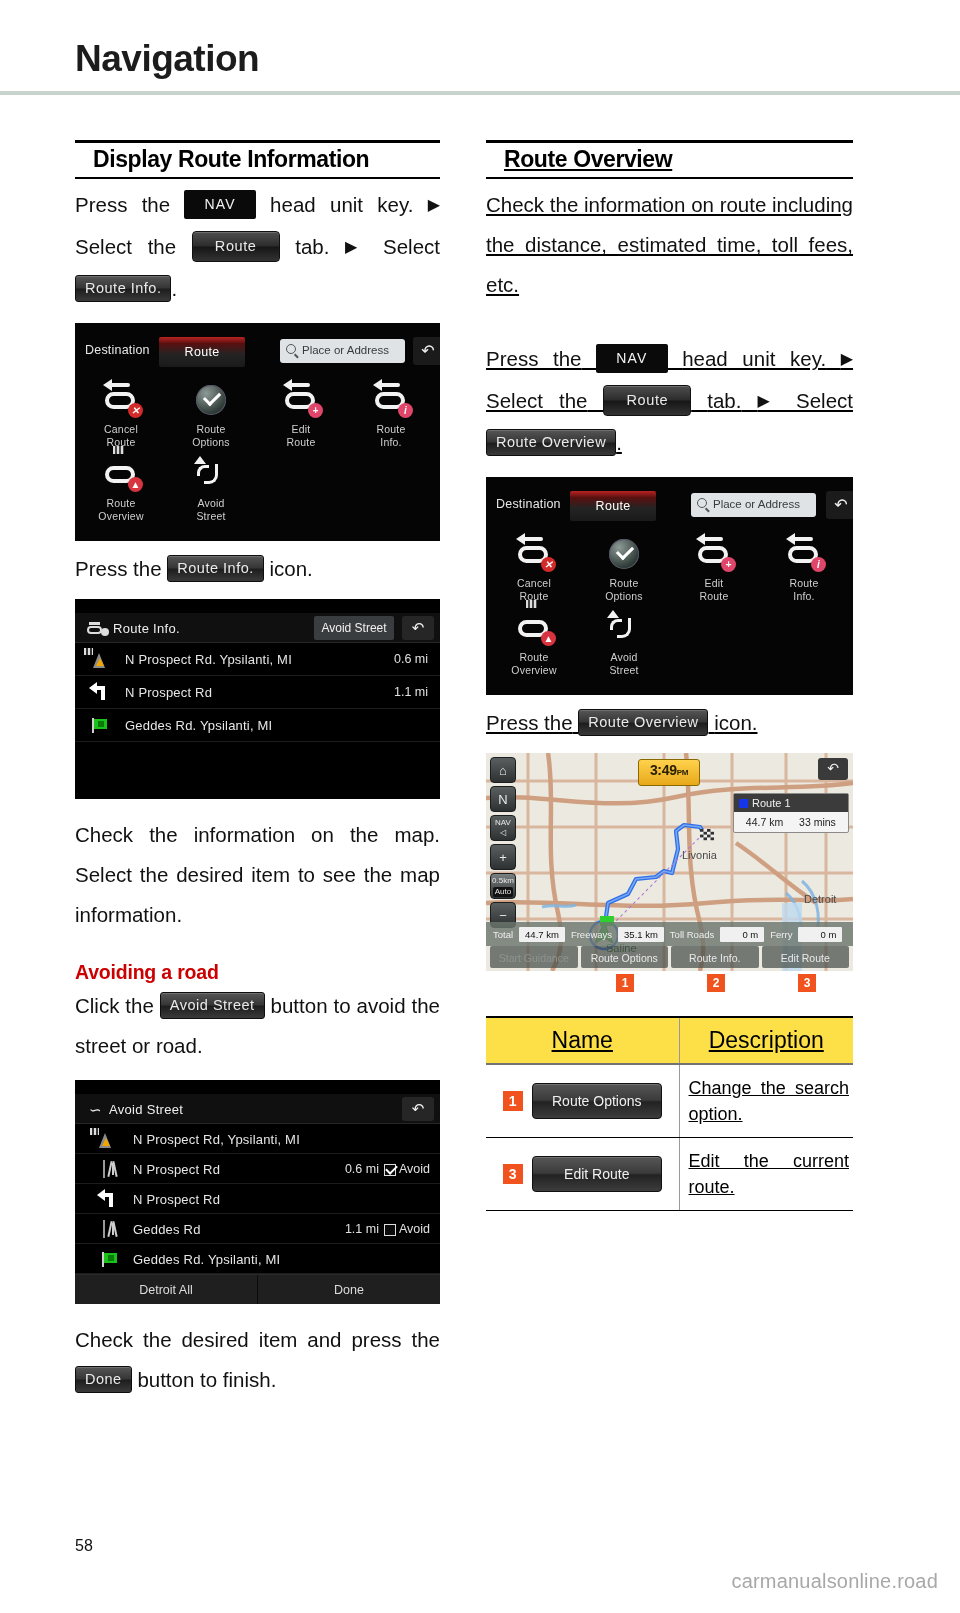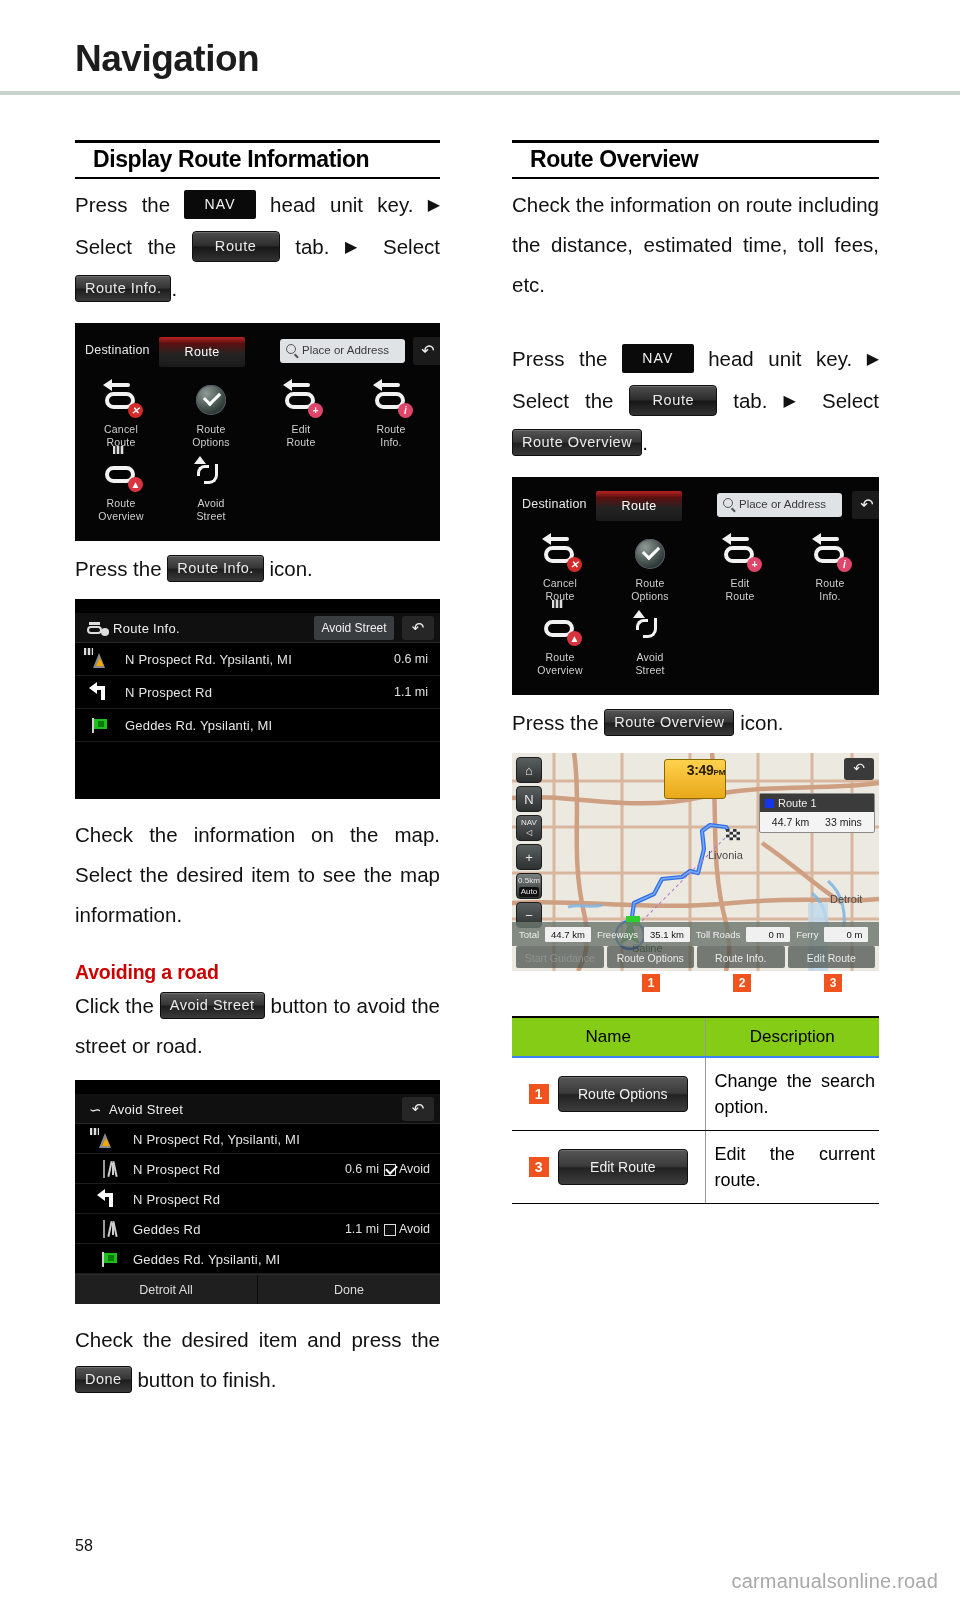--- a/index.html
+++ b/index.html
@@ -21,21 +21,21 @@
     color:#1c1c1c;
   }
   .page-header .rule {
     position:absolute; left:0; top:91px; width:960px; height:4px;
     background:#c9d3cd;
   }
 
   
   .col { position:absolute; top:140px; }
   .col-left  { left:75px;  width:365px; }
-  .col-right { left:512px; width:367px; }
+  .col-right { left:486px; width:367px;text-decoration:underline; }
 
   
   .sec-head { position:relative; margin:0 0 4px 0; }
   .sec-head .top-rule { height:3px; background:#000; }
   .sec-head h2 {
     margin:0; padding:3px 0 4px 18px;
     font-size:23px; font-weight:bold; letter-spacing:-0.4px; line-height:1.18;
   }
   .sec-head .bot-rule { height:2px; background:#000; }
 
@@ -291,24 +291,24 @@
   .mapcanvas { position:absolute; inset:0; }
   .map-left-rail { position:absolute; left:4px; top:4px; width:26px; }
   .map-btn {
     width:26px; height:26px; margin-bottom:3px; border-radius:4px;
     background:linear-gradient(#5a5f5f,#2d3131);
     border:1px solid #1b1e1e; color:#e8e8e8; font-size:13px;
     text-align:center; line-height:25px; position:relative;
   }
   .map-btn.small-lbl { font-size:8px; line-height:10px; padding-top:2px; }
   .map-clock {
-    position:absolute; left:152px; top:6px; width:62px; height:40px;
+    position:absolute; left:152px; top:6px; width:62px; height:27px;
     background:linear-gradient(#ffd24d,#e8a81a); border:1px solid #8a6a00;
     border-radius:3px; color:#2a2000; font-weight:bold; font-size:14px;
-    text-align:right; line-height:21px; letter-spacing:-0.3px;
+    text-align:center; line-height:21px; letter-spacing:-0.3px;
   }
   .map-clock .ampm { font-size:8px; font-weight:bold; }
   .map-back {
     position:absolute; right:5px; top:5px; width:30px; height:22px;
     background:#3a3a3a; border-radius:3px; color:#f2f2f2;
     font-size:14px; text-align:center; line-height:21px;
   }
   .route-card {
     position:absolute; right:4px; top:40px; width:116px;
     background:#f4f4f4; border:1px solid #8b8b8b; border-radius:2px;
@@ -344,22 +344,22 @@
   .callout-row { position:relative; height:22px; margin-top:3px; }
   .num-badge {
     position:absolute; width:18px; height:18px; background:#f1531e;
     color:#fff; font-size:12px; font-weight:bold; text-align:center;
     line-height:18px;
   }
 
   
   .desc-table { width:367px; border-collapse:collapse; margin-top:20px; }
   .desc-table th {
-    font-size:17px; font-weight:normal; padding:9px 0; text-align:center;
-    background:#84cc16; border-top:2.5px solid #000; border-bottom:2px solid #3b82f6;
+    font-size:23px; font-weight:normal; padding:9px 0; text-align:center;
+    background:#fde047; border-top:2.5px solid #000; border-bottom:2px solid #737373;
   }
   .desc-table th + th { border-left:1px solid #999; }
   .desc-table td {
     border-bottom:1.5px solid #000; padding:10px 6px; vertical-align:middle;
   }
   .desc-table td.c-name { width:193px; text-align:center; }
   .desc-table td.c-desc {
     border-left:1px solid #999; font-size:18px; line-height:26px;
     text-align:justify; padding-left:9px; padding-right:4px;
   }

